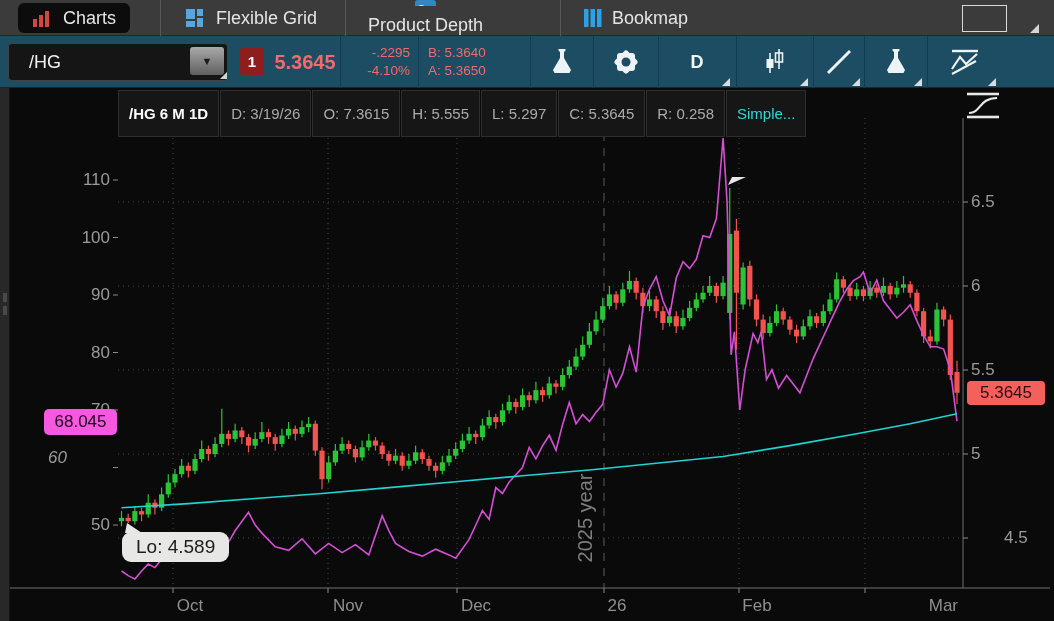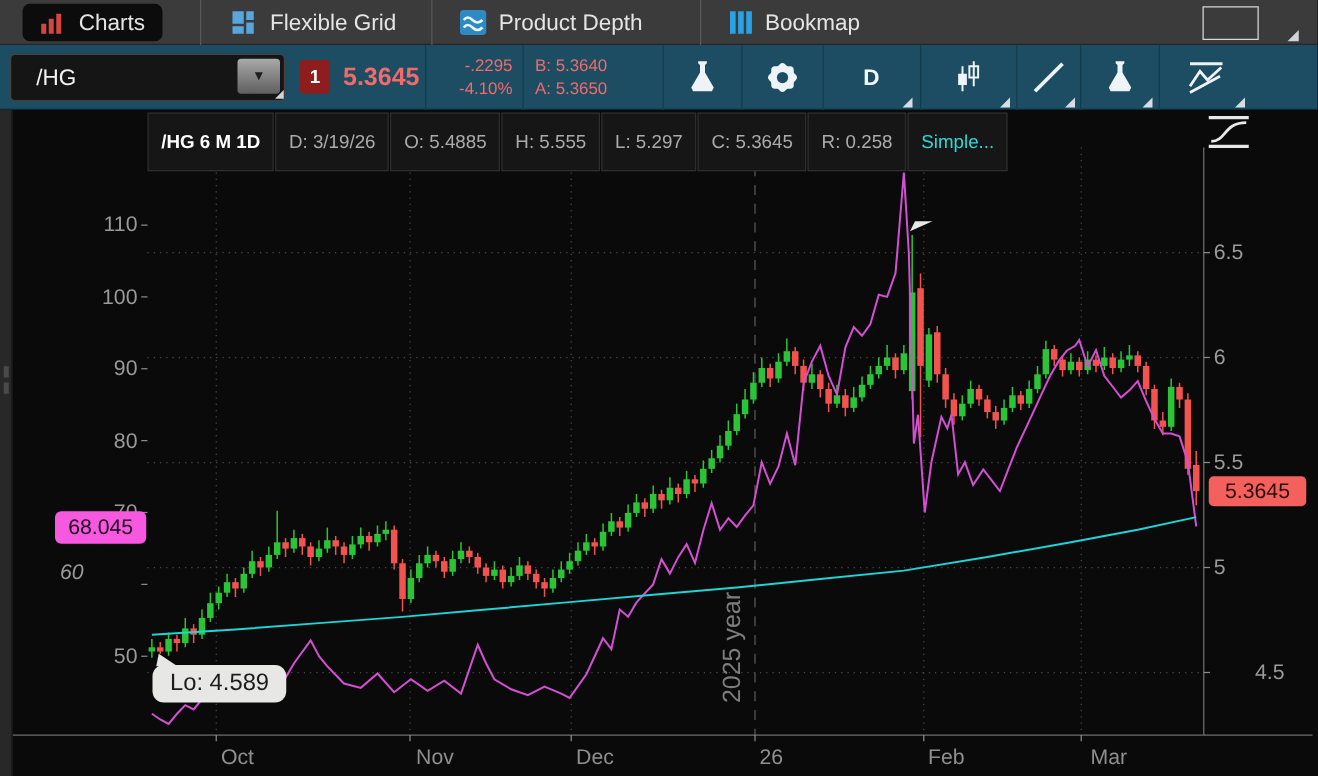--- a/index.html
+++ b/index.html
@@ -79,21 +79,21 @@
   <div class="tab" style="left:185px;">
     <svg width="22" height="20">
       <rect x="1" y="1" width="9" height="10" fill="#57a7dc"></rect>
       <rect x="1" y="13" width="9" height="6" fill="#57a7dc"></rect>
       <rect x="12" y="1" width="6" height="7" fill="#57a7dc"></rect>
       <rect x="12" y="10" width="6" height="9" fill="#57a7dc"></rect>
     </svg>
     <span>Flexible Grid</span>
   </div>
   <div class="tabsep" style="left:345px;"></div>
-  <div class="tab" style="left:368px;">
+  <div class="tab" style="left:368px;flex-direction:column;">
     <svg width="22" height="20">
       <rect x="0" y="0" width="21" height="20" rx="3" fill="#2e8ac2"></rect>
       <path d="M3 8 Q6 4 10 8 T18 8" stroke="#eaf4fa" stroke-width="2" fill="none"></path>
       <path d="M3 14 Q6 10 10 14 T18 14" stroke="#eaf4fa" stroke-width="2" fill="none"></path>
     </svg>
     <span>Product Depth</span>
   </div>
   <div class="tabsep" style="left:560px;"></div>
   <div class="tab" style="left:583px;">
     <svg width="20" height="20">
@@ -483,21 +483,21 @@
     </svg>
 
   <div id="left-gutter">
     <div class="gutter-dot" style="top:205px;"></div>
     <div class="gutter-dot" style="top:218px;"></div>
   </div>
 
   <div id="chart-header">
     <div class="hpill title">/HG 6 M 1D</div>
     <div class="hpill">D: 3/19/26</div>
-    <div class="hpill">O: 5.4885</div>
+    <div class="hpill">O: 7.3615</div>
     <div class="hpill">H: 5.555</div>
     <div class="hpill">L: 5.297</div>
     <div class="hpill">C: 5.3645</div>
     <div class="hpill">R: 0.258</div>
     <div class="hpill study">Simple...</div>
   </div>
 
   <svg width="42" height="30" style="position:absolute;left:963px;top:2px;">
     <line x1="4" y1="4" x2="36" y2="4" stroke="#e8e8e8" stroke-width="2.6"></line>
     <line x1="4" y1="27" x2="36" y2="27" stroke="#e8e8e8" stroke-width="2.6"></line>
@@ -516,18 +516,18 @@
   <div class="axis-label" style="left:971px; top:188px;">6</div>
   <div class="axis-label" style="left:971px; top:272px;">5.5</div>
   <div class="axis-label" style="left:971px; top:356px;">5</div>
   <div class="axis-label" style="left:1004px; top:440px;">4.5</div>
 
   <div class="month-label" style="left:155px;">Oct</div>
   <div class="month-label" style="left:313px;">Nov</div>
   <div class="month-label" style="left:441px;">Dec</div>
   <div class="month-label" style="left:582px;">26</div>
   <div class="month-label" style="left:722px;">Feb</div>
-  <div class="month-label" style="left:852px;">Mar</div>
+  <div class="month-label" style="left:888px;text-align:right;">Mar</div>
 
   <div class="tooltip" style="left:122px; top:444px;">Lo: 4.589</div>
   <div id="price-marker" style="top:293px;">5.3645</div>
   <div id="comp-marker" style="top:321px;">68.045</div>
 </div>
 
 </body></html>

